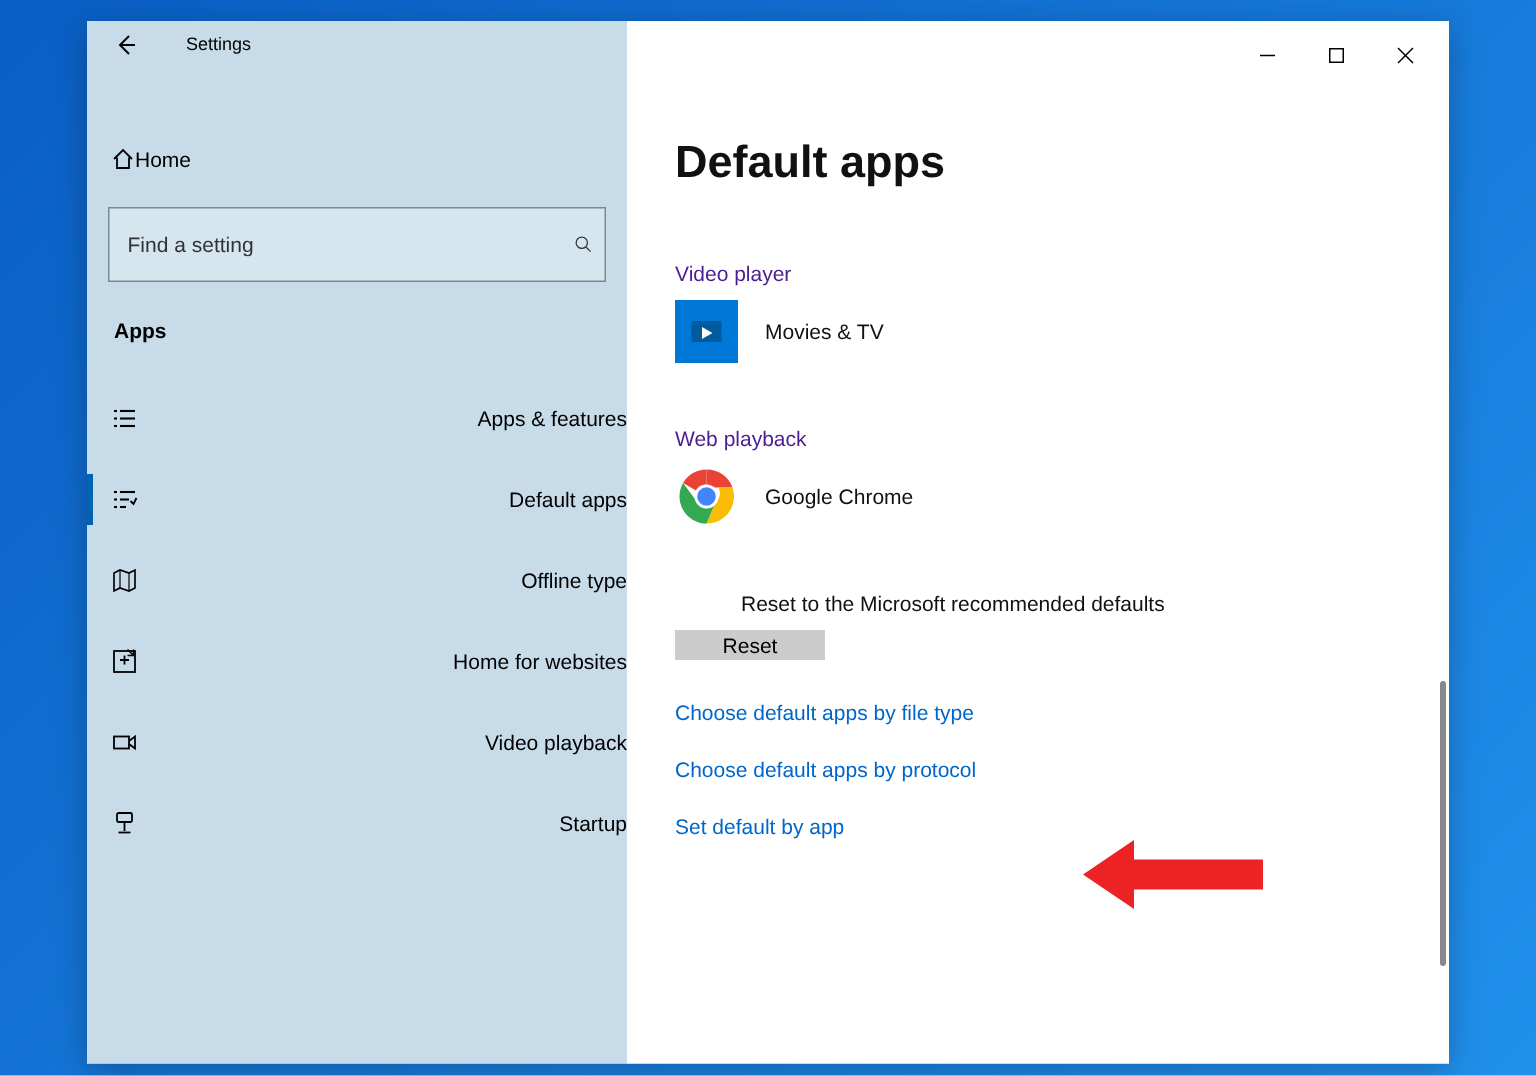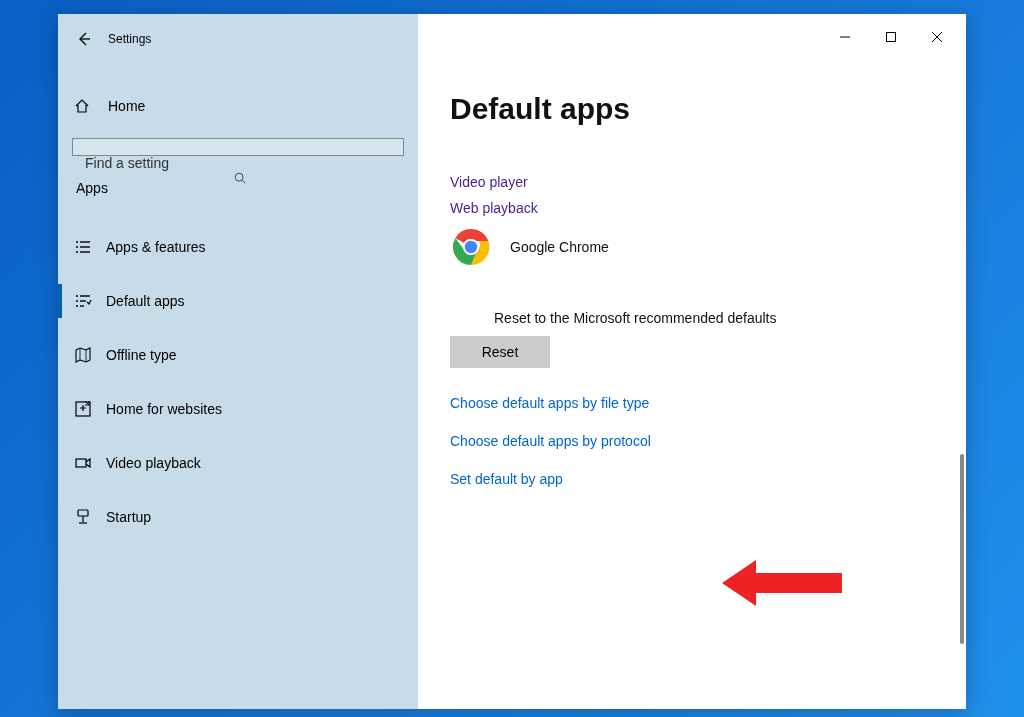--- a/index.html
+++ b/index.html
@@ -23,59 +23,59 @@
     }
     .sidebar {
       width: 360px;
       background: #c7dce8;
       display: flex;
       flex-direction: column;
       padding-top: 8px;
     }
     .titlebar-left {
       display: flex;
-      align-items: center;
+      align-items: flex-start;
       height: 34px;
       padding-left: 18px;
-      gap: 16px;
+      gap: 32px;
     }
     .back-arrow { width: 16px; height: 16px; }
     .settings-label { font-size: 12px; color: #000; }
     .home-row {
-      display: flex; align-items: center; gap: 18px;
+      display: flex; align-items: center; 
       padding: 22px 0 10px 16px; margin-top: 20px;
     }
     .home-row .icon { width: 16px; height: 16px; }
     .home-row span.text { font-size: 14px; color: #000; }
     .searchbox {
       margin: 14px 14px 0 14px;
-      height: 18px;
+      height: 50px;
       border: 1px solid #7a8a93;
       background: #d6e6ef;
-      display: flex; align-items: center; padding: 16px 8px 0 12px;
+      display: flex; align-items: center; padding: 0 8px 0 12px;
       justify-content: space-between;
-      flex-direction: column;
     }
     .searchbox input {
       border: none; background: transparent; outline: none;
       font-size: 14px; color: #333; width: 100%;
       font-family: inherit;
     }
     .searchbox input::placeholder { color: #333; }
     .searchbox .icon { width: 14px; height: 14px; }
     .category-label {
-      font-weight: 400; font-size: 14px; color: #000;
+      font-weight: 700; font-size: 14px; color: #000;
       padding: 24px 0 10px 18px;
     }
     .nav { margin-top: 18px; }
     .nav-item {
       display: flex; align-items: center; gap: 14px;
       height: 46px; padding-left: 16px;
       position: relative; cursor: default;
       margin-bottom: 8px;
+      justify-content: space-between;
     }
     .nav-item.active::before {
       content: ""; position: absolute; left: 0; top: 6px; bottom: 6px;
       width: 4px; background: #0063b1;
     }
     .nav-item .icon { width: 18px; height: 18px; flex: 0 0 18px; }
     .nav-item .text { font-size: 14px; color: #000; }
     .main {
       flex: 1; background: #fff; position: relative;
       padding: 0 0 0 32px;
@@ -94,21 +94,21 @@
     .app-tile { display: flex; align-items: center; gap: 18px; margin-bottom: 42px; }
     .tile {
       width: 42px; height: 42px; display:flex; align-items:center; justify-content:center;
     }
     .tile.movies { background: #0078d7; }
     .tile.chrome { background: #fff; }
     .app-name { font-size: 14px; color: #111; }
     .reset-label { font-size: 14px; color: #111; margin-bottom: 10px; margin-left: 44px; }
     .reset-btn {
       background: #ccc; border: none; color: #000;
-      width: 100px; height: 32px; font-size: 14px; font-family: inherit;
+      width: 100px; height: 20px; font-size: 14px; font-family: inherit;
     }
     .links { margin-top: 27px; }
     .link { color: #0066cc; font-size: 14px; display: block; margin-bottom: 22px; cursor: pointer; }
     .scrollbar {
       position: absolute; right: 2px; top: 440px; width: 4px; height: 190px;
       background: #888; border-radius: 2px;
     }
     .red-arrow {
       position: absolute; left: 722px; top: 554px;
       width: 120px; height: 58px;
@@ -246,20 +246,29 @@
         <svg viewBox="0 0 12 12">
             <line x1="1" y1="1" x2="11" y2="11" stroke="#000" stroke-width="1"></line>
             <line x1="11" y1="1" x2="1" y2="11" stroke="#000" stroke-width="1"></line>
           </svg>
       </div>
     </div>
 
     <div class="page-title">Default apps</div>
 
     <div class="section-label">Video player</div>
+    <div class="app-tile">
+      <div class="tile movies">
+        <svg width="26" height="26" viewBox="0 0 26 26">
+            <rect x="3" y="6" width="20" height="14" fill="#005a9e"></rect>
+            <polygon points="10,10 10,18 17,14" fill="#fff"></polygon>
+          </svg>
+      </div>
+      <span class="app-name">Movies &amp; TV</span>
+    </div>
 
     <div class="section-label">Web playback</div>
     <div class="app-tile">
       <div class="tile chrome">
         <svg width="40" height="40" viewBox="0 0 40 40">
           <circle cx="20" cy="20" r="18" fill="#fff"></circle>
           <path d="M20 2 A18 18 0 0 1 37.3 14 L20 14 Z" fill="#ea4335"></path>
           <path d="M37.3 14 A18 18 0 0 1 20 38 L26 24 A8 8 0 0 0 28 14 Z" fill="#fbbc05"></path>
           <path d="M20 38 A18 18 0 0 1 4.4 11 L14 24 A8 8 0 0 0 20 28 L26 24 Z" fill="#34a853"></path>
           <path d="M4.4 11 L14 24 A8 8 0 0 1 20 12 L20 14 L6 14 Z" fill="#ea4335" opacity="0"></path>

